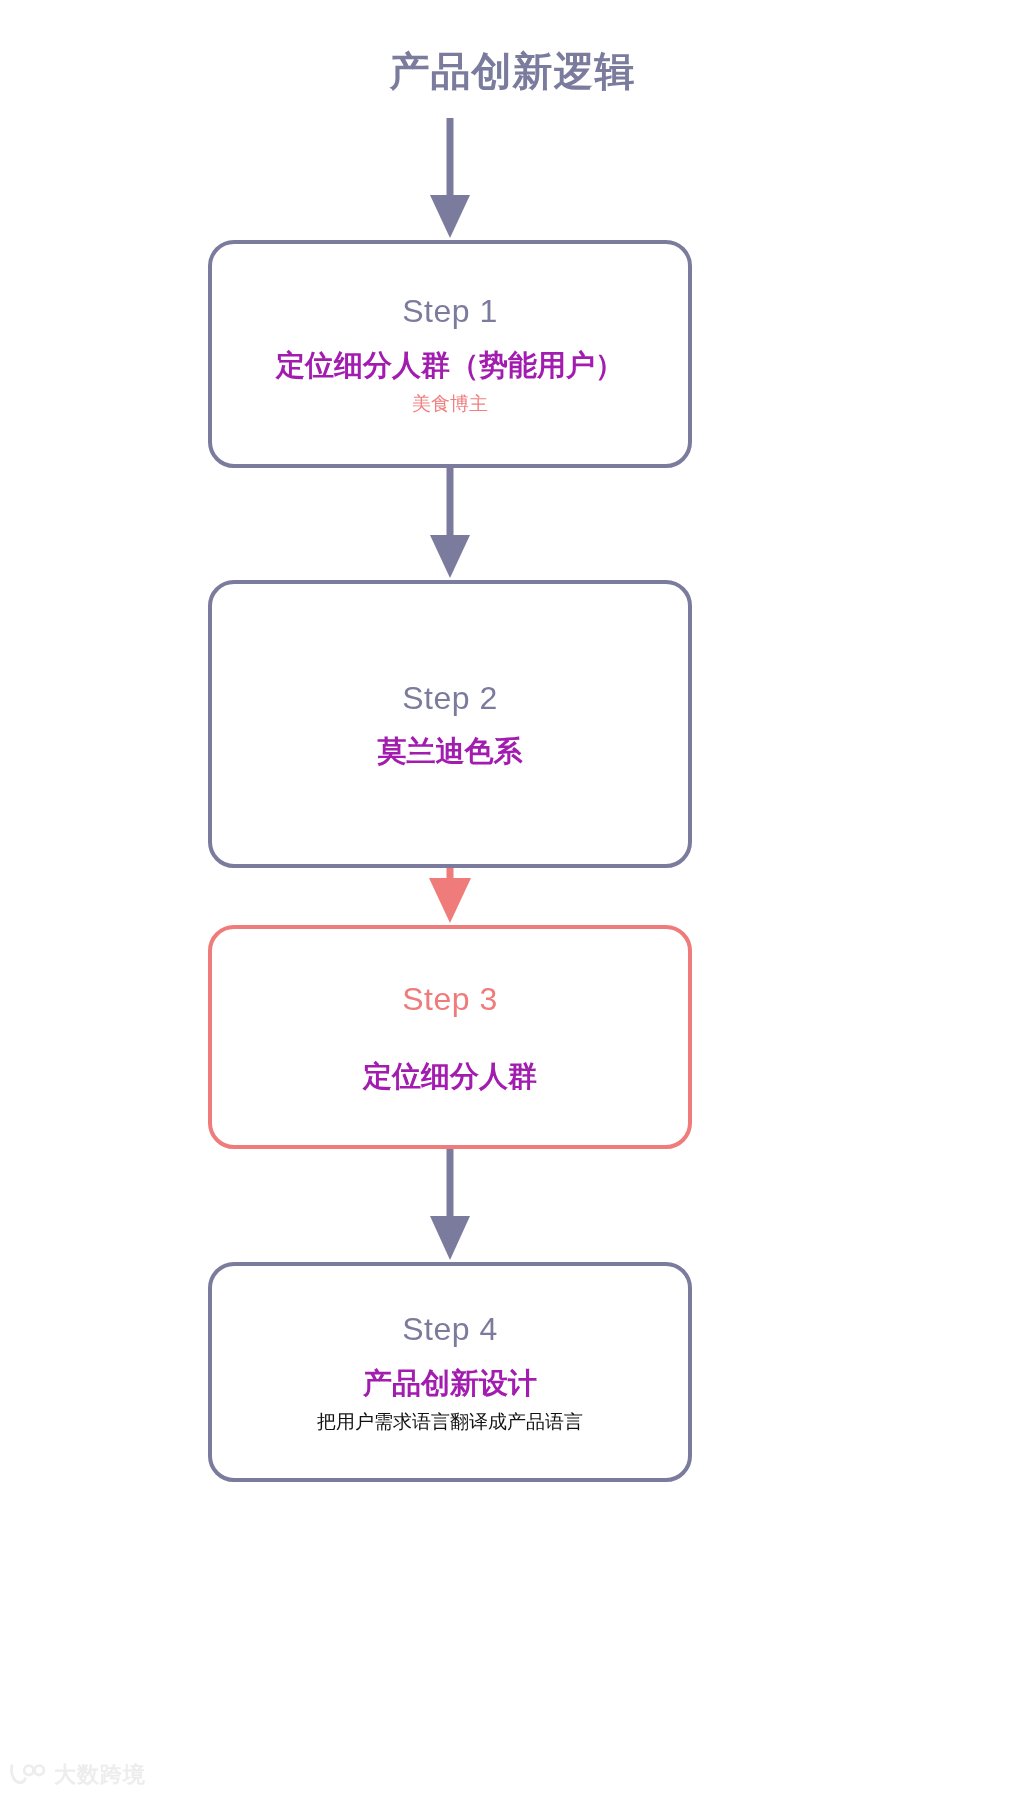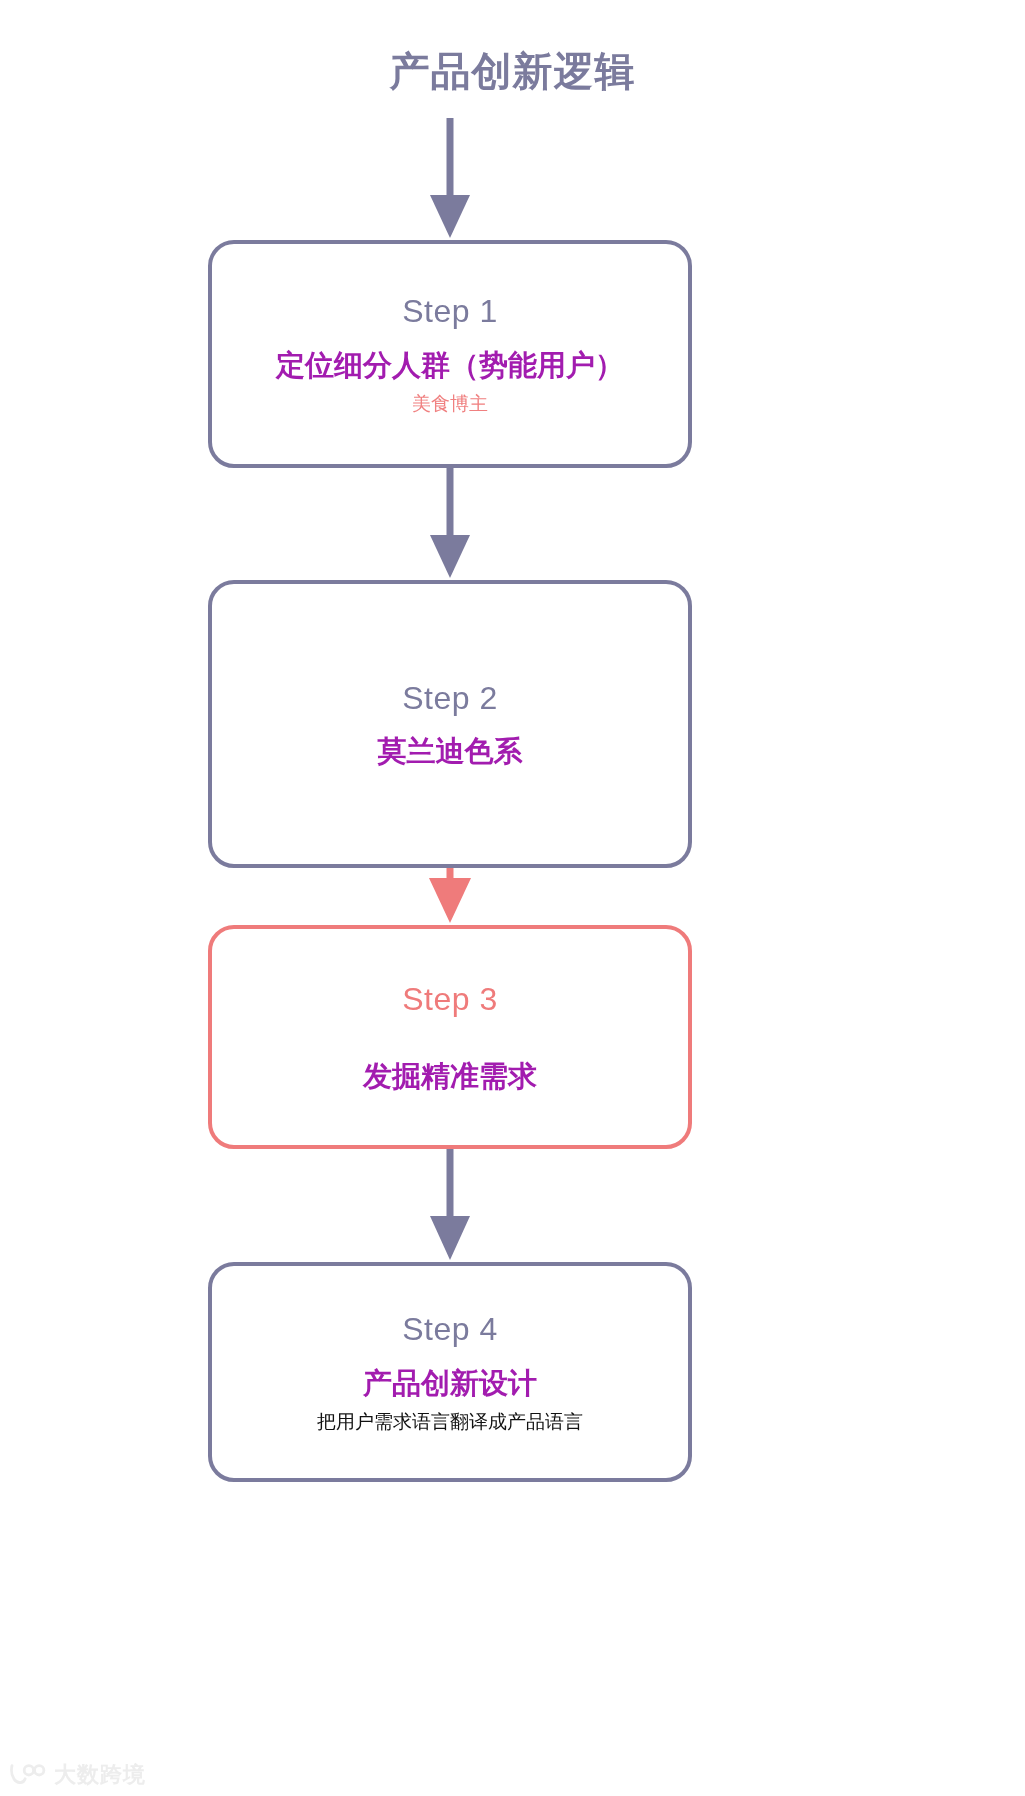--- a/index.html
+++ b/index.html
@@ -161,21 +161,21 @@
     <div class="node-detail red">美食博主</div>
   </div>
 
   <div class="node" id="node-2">
     <div class="node-step">Step 2</div>
     <div class="node-heading">莫兰迪色系</div>
   </div>
 
   <div class="node accent" id="node-3">
     <div class="node-step">Step 3</div>
-    <div class="node-heading">发掘精准需求</div>
+    <div class="node-heading">定位细分人群</div>
   </div>
 
   <div class="node" id="node-4">
     <div class="node-step">Step 4</div>
     <div class="node-heading">产品创新设计</div>
     <div class="node-detail">把用户需求语言翻译成产品语言</div>
   </div>
 
   <div class="watermark">
     <svg class="watermark-mark" viewBox="0 0 40 32">

